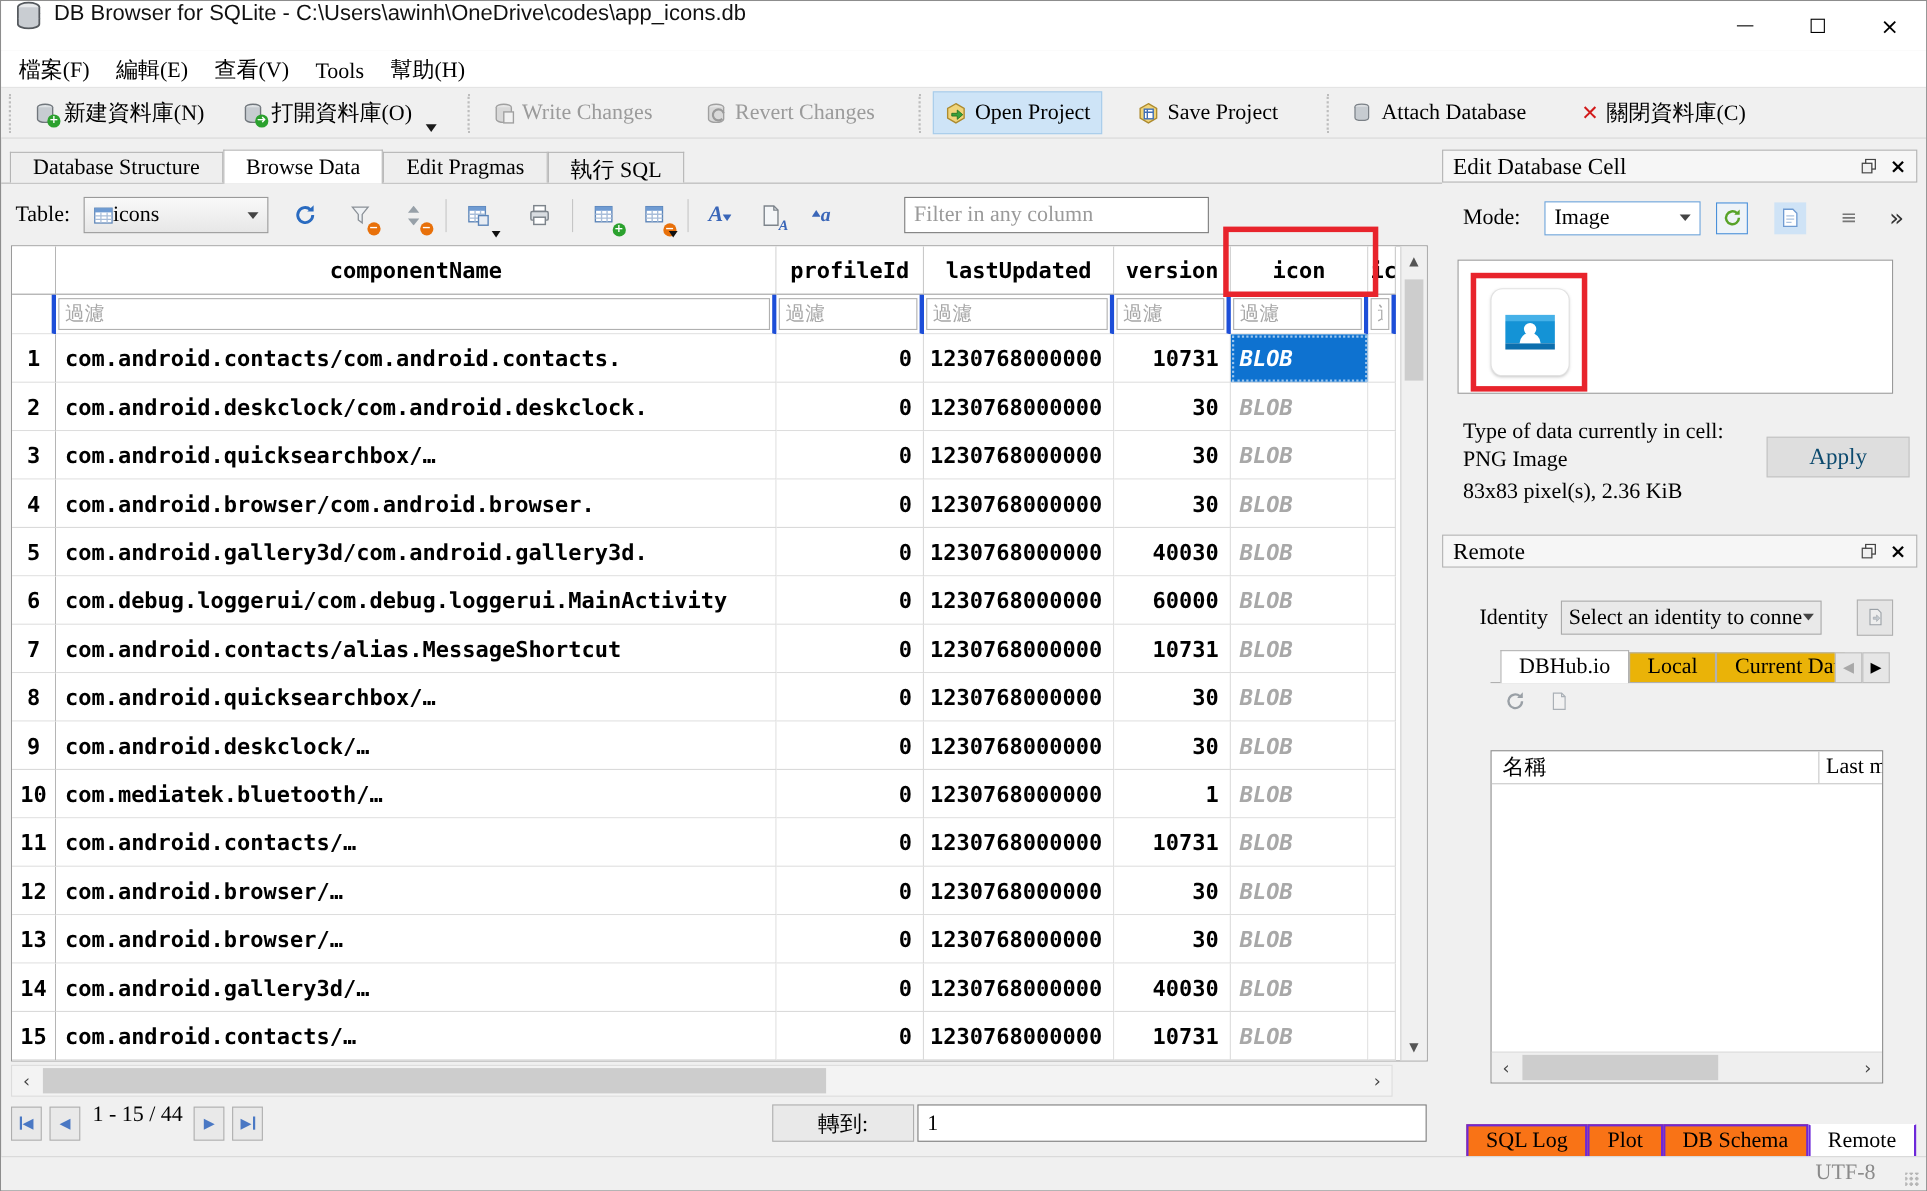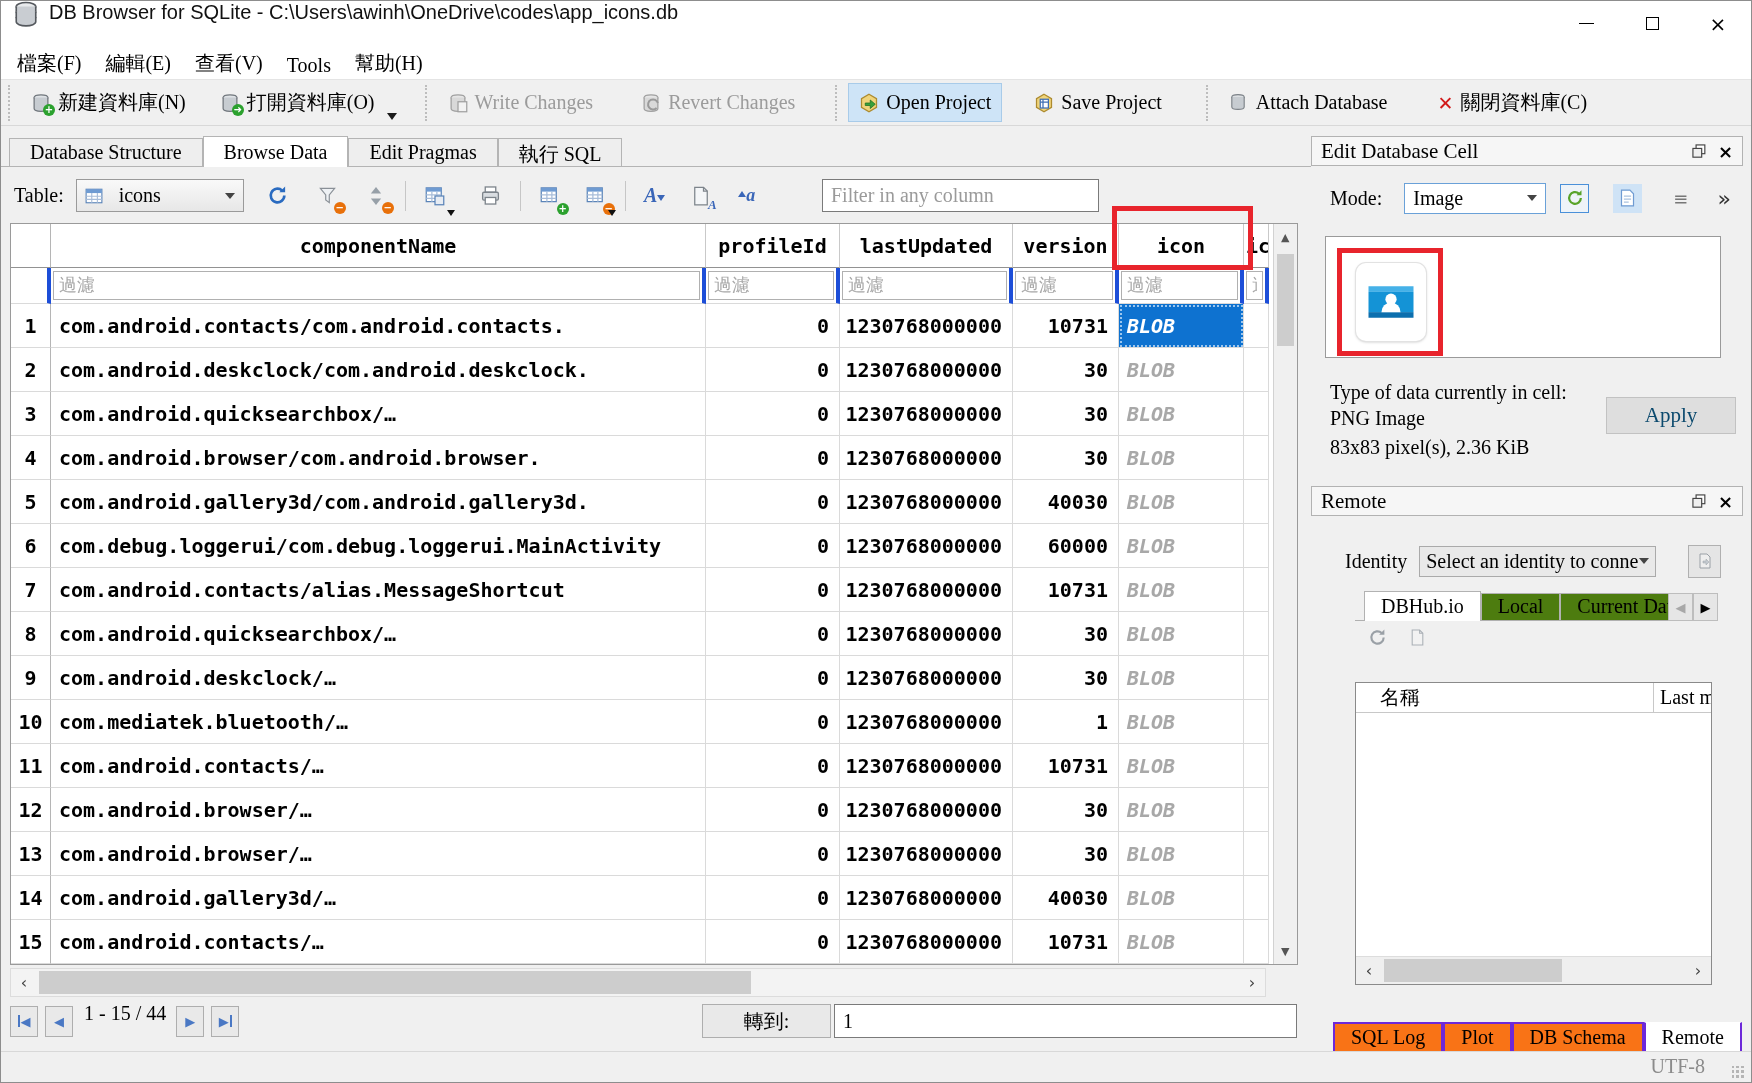--- a/index.html
+++ b/index.html
@@ -26,21 +26,21 @@
 .tb-drop{width:0;height:0;border:5px solid transparent;border-top:7px solid #1a1a1a;margin:14px 2px 0 2px;align-self:flex-end}
 .badge{position:absolute;width:12px;height:12px;border-radius:50%;font:bold 10px "DejaVu Sans",sans-serif;color:#fff;display:flex;align-items:center;justify-content:center;line-height:1}
 .icon16{width:20px;height:20px;display:inline-flex;position:relative}
 .red-x{color:#d21a1a;font:bold 19px "DejaVu Sans",sans-serif}
 
 .doc-tabs{position:absolute;top:135px;left:0;width:1310px;height:31px;display:flex;align-items:flex-end;padding-left:8px;border-bottom:1px solid #b4b4b4;font-size:20px}
 .doc-tab{padding:2px 20px 3px 20px;border:1px solid #b4b4b4;border-bottom:none;background:#eeeeee;margin-right:0;height:28px}
 .doc-tab.active{background:#fff;height:31px;margin-bottom:-1px;padding-top:4px;z-index:2}
 
 .controls{position:absolute;top:167px;left:0;width:1310px;height:55px;display:flex;align-items:center;font-size:20px;padding-left:13px}
-.combo{display:flex;align-items:center;border:1px solid #9a9a9a;background:linear-gradient(#f9f9f9,#e7e7e7);height:33px;width:168px;padding:0 8px;gap:16px;margin-left:12px}
+.combo{display:flex;align-items:center;border:1px solid #9a9a9a;background:linear-gradient(#f9f9f9,#e7e7e7);height:33px;width:168px;padding:0 8px;gap:0;margin-left:12px}
 .combo .chev{margin-left:auto}
 .chev{width:0;height:0;border:5px solid transparent;border-top:6px solid #444;margin-top:5px}
 .ico-btn{width:36px;height:36px;display:flex;align-items:center;justify-content:center;position:relative;margin:0 2px}
 .v-sep{width:1px;height:30px;background:#c6c6c6;margin:0 9px}
 .filter-box{position:absolute;left:821px;top:11px;width:277px;height:33px;border:1px solid #7a7a7a;background:#fff;font-size:20px;padding:0 8px;color:#000;font-family:"Liberation Serif","DejaVu Serif",serif}
 .filter-box::placeholder{color:#9a9a9a}
 .under-drop{position:absolute;bottom:-6px;right:-2px;width:0;height:0;border:4px solid transparent;border-top:6px solid #111}
 
 .grid-wrap{position:absolute;left:9px;top:222px;width:1288px;height:742px;border:1px solid #9a9a9a;background:#fff;display:flex}
 .grid{width:1462px;display:grid;grid-template-columns:40px 655px 134px 173px 106px 125px 25px;grid-template-rows:44px 36px repeat(15,44px)}
@@ -93,30 +93,30 @@
 .cell-info{position:absolute;left:19px;top:243px;font-size:20px;line-height:26px}
 .size-line{position:absolute;left:19px;top:300px;font-size:20px}
 .apply-btn{position:absolute;left:295px;top:261px;width:130px;height:37px;background:#dedede;border:1px solid #c2c2c2;color:#0c4a6e;display:flex;align-items:center;justify-content:center;font-size:21px}
 .remote-hdr{top:350px}
 .id-row{position:absolute;left:0;top:408px;width:100%;height:34px;display:flex;align-items:center}
 .id-label{margin-left:34px}
 .id-combo{margin-left:12px;width:237px;height:31px;border:1px solid #aaaaaa;background:#e9e9e9;display:flex;align-items:center;padding:0 6px;overflow:hidden;white-space:nowrap}
 .id-combo .chev{margin-left:auto;flex:none}
 .id-btn{position:absolute;left:377px;width:33px;height:33px;background:#e5e5e5;border:1px solid #b0b0b0;display:flex;align-items:center;justify-content:center}
 .rtabs{position:absolute;left:44px;top:455px;width:363px;height:30px;border-bottom:1px solid #b0b0b0;display:flex;align-items:flex-end;padding-left:9px;font-size:20px}
-.rtab{padding:1px 16px 2px 16px;border:1px solid #b2b2b2;border-bottom:none;background:#4d7c0f;height:27px;white-space:nowrap;overflow:hidden}
+.rtab{padding:1px 16px 2px 16px;border:1px solid #b2b2b2;border-bottom:none;background:#eab308;height:27px;white-space:nowrap;overflow:hidden}
 .rtab.active{background:#fff;height:30px;margin-bottom:-1px;padding-top:3px;z-index:2}
 .rtab.clip{max-width:117px}
 .rt-arrows{position:absolute;right:0;top:2px;display:flex}
 .rt-ab{width:25px;height:28px;background:#e6e6e6;border:1px solid #bdbdbd;display:flex;align-items:center;justify-content:center;font-family:"DejaVu Sans",sans-serif;font-size:13px}
 .rt-ab.dis{color:#a8a8a8}
 .remote-tools{position:absolute;left:57px;top:492px;display:flex;gap:22px;align-items:center}
 .rlist{position:absolute;left:44px;top:546px;width:357px;height:303px;border:1px solid #8a8a8a;background:#fff;overflow:hidden}
 .rl-head{height:30px;border-bottom:1px solid #c8c8c8;display:flex;align-items:center;position:relative;font-size:20px}
-.rl-c1{padding-left:24px}
+.rl-c1{padding-left:10px}
 .rl-div{position:absolute;left:297px;top:0;bottom:0;width:1px;background:#c8c8c8}
 .rl-c2{position:absolute;left:304px;white-space:nowrap}
 .rl-scroll{position:absolute;left:0;right:0;bottom:0;height:28px;background:#efefef;border-top:1px solid #ddd;font-family:"DejaVu Sans",sans-serif}
 .rl-thumb{position:absolute;left:28px;top:2px;height:23px;width:178px;background:#cdcdcd}
 .btabs{position:absolute;left:22px;top:886px;display:flex;font-size:20px;align-items:flex-start}
 .btab{padding:2px 16px 3px 16px;border:2px solid #6d28d9;background:#f97316}
 .btab.active{background:#fff;border-top:1px solid #fff;padding-top:3px}
 
 .red1{position:absolute;left:1111px;top:205px;width:141px;height:64px;border:5px solid #e8242c;z-index:9}
 svg{display:block}

